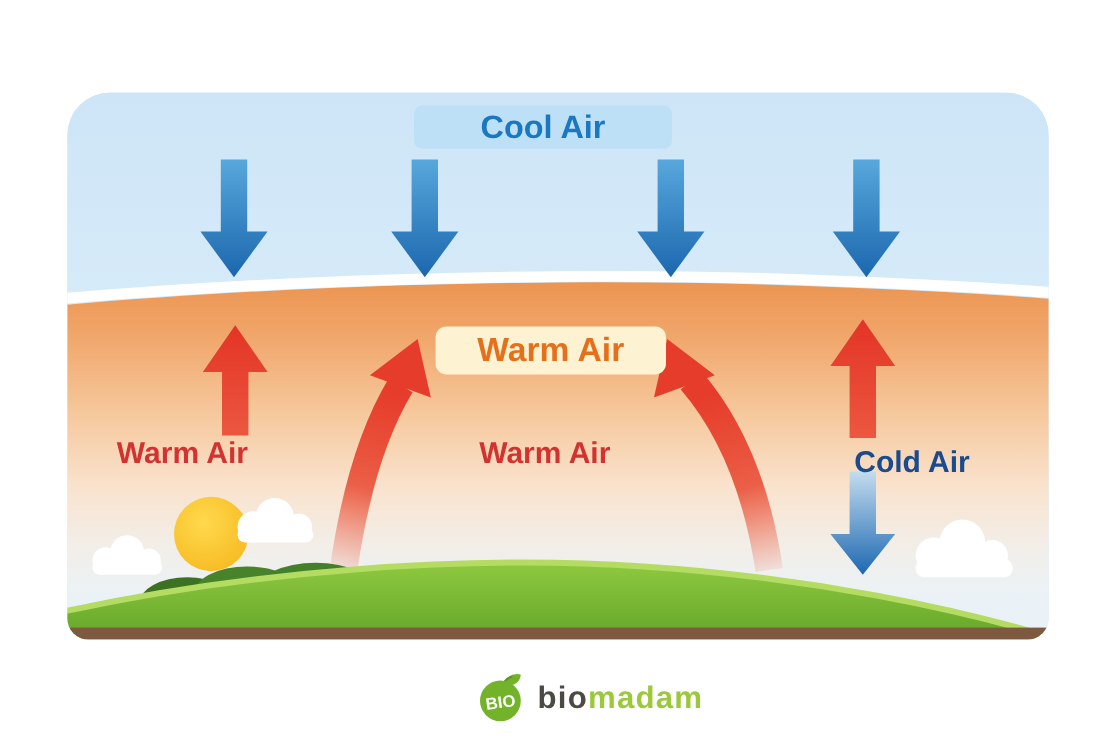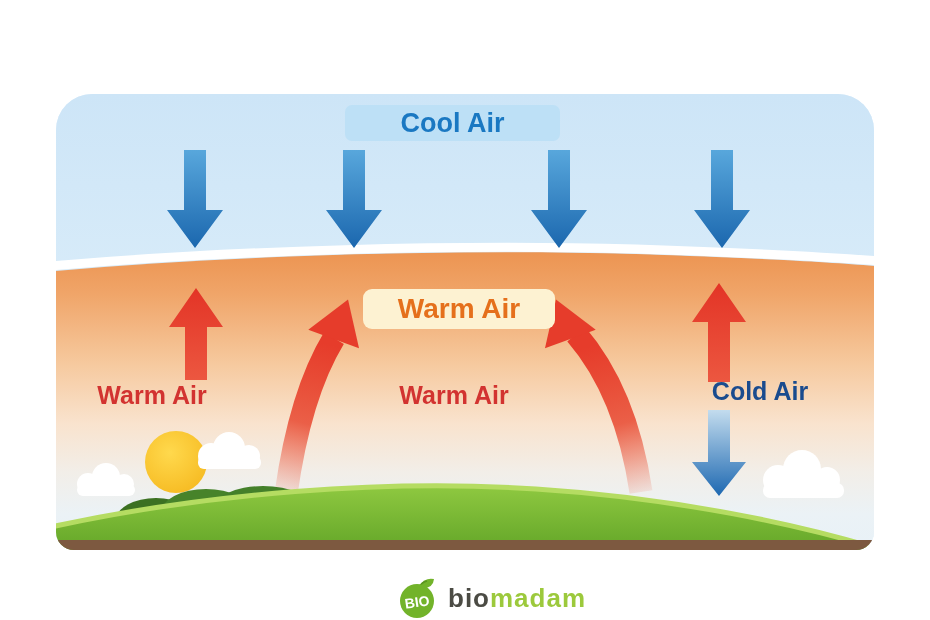--- a/index.html
+++ b/index.html
@@ -1,32 +1,32 @@
 <!DOCTYPE html>
 <html><head>
 <meta charset="utf-8">
 <style>
   html,body{margin:0;padding:0;background:#ffffff;}
   body{width:930px;height:620px;position:relative;overflow:hidden;
        font-family:"Liberation Sans","DejaVu Sans",sans-serif;}
-  .page{position:absolute;inset:0;background:#ffffff;margin-top:17px;}
+  .page{position:absolute;inset:0;background:#ffffff;}
 
   .diagram{position:absolute;left:56px;top:77px;width:818px;height:456px;
            border-radius:36px 36px 18px 18px;overflow:hidden;background:#dcedfa;}
   .diagram svg{position:absolute;left:0;top:0;}
 
   .label{position:absolute;font-weight:700;text-align:center;white-space:nowrap;}
 
   .cool-box{left:289px;top:11px;width:215px;height:36px;line-height:36px;
             font-size:27px;color:#1a78c2;background:#bde0f6;border-radius:7px;}
   .warm-box{left:307px;top:195px;width:192px;height:40px;line-height:40px;
             font-size:28px;color:#e5701c;background:#fdf2d2;border-radius:9px;}
   .warm-left{left:28px;top:287px;width:136px;font-size:25px;color:#d23330;}
   .warm-center{left:330px;top:287px;width:136px;font-size:25px;color:#d23330;}
-  .cold{left:634px;top:283px;width:140px;font-size:25px;color:#1a4b8e;}
+  .cold{left:634px;top:294px;width:140px;font-size:25px;color:#1a4b8e;}
 
   .logo{position:absolute;left:399px;top:560px;height:42px;display:flex;
         align-items:center;gap:9px;}
   .brand{font-size:26px;font-weight:700;letter-spacing:1px;line-height:42px;}
   .brand .b1{color:#4b4b44;}
   .brand .b2{color:#9cc93c;}
 </style>
 </head>
 <body>
 

